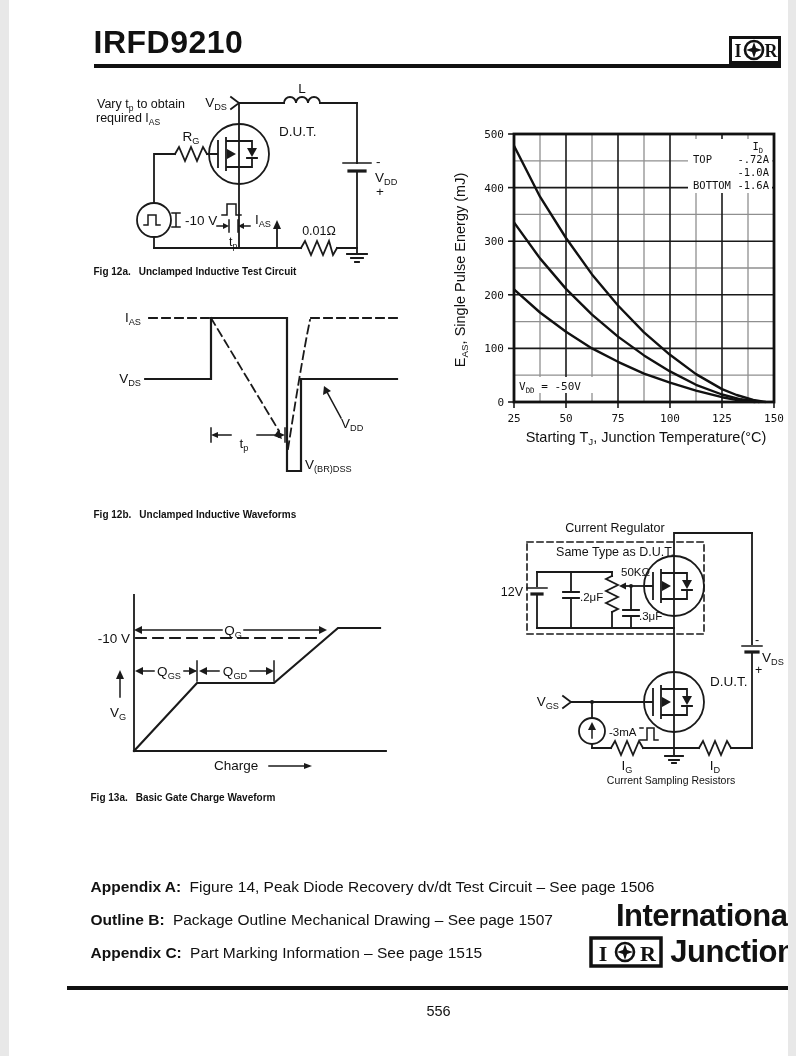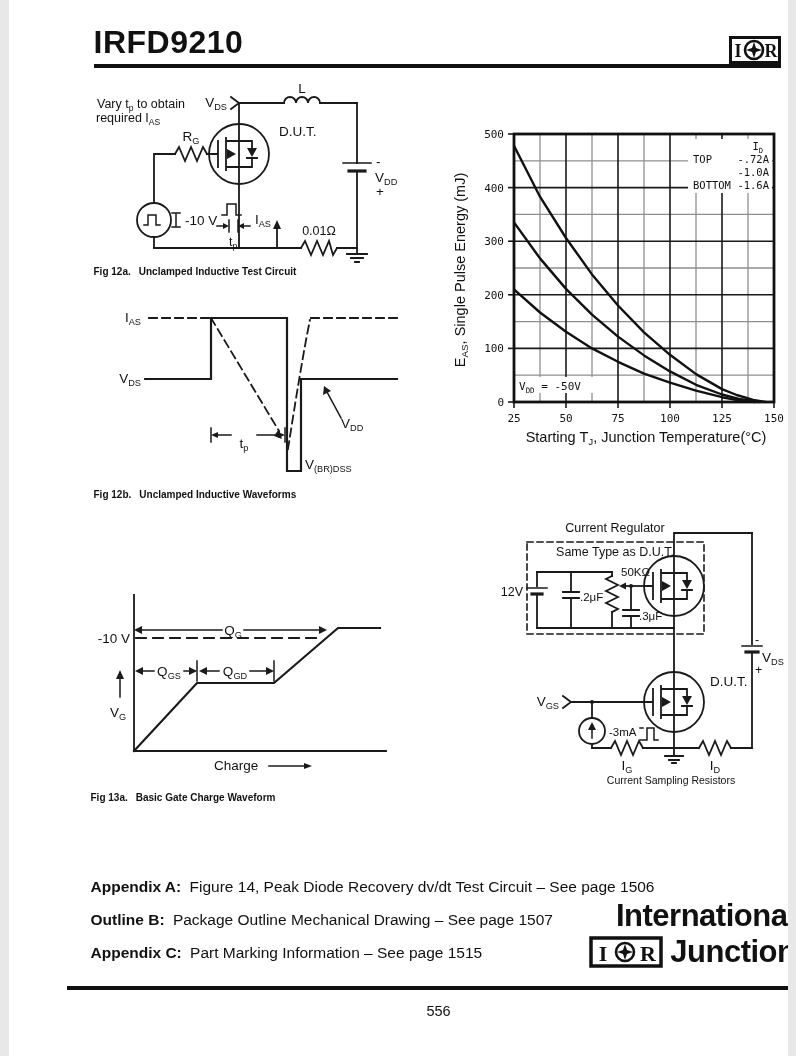--- a/index.html
+++ b/index.html
@@ -134,21 +134,21 @@
       <polygon class="blk" points="206,139 199,136 199,142"></polygon>
       <line class="w thin" x1="262" y1="122" x2="248" y2="96"></line>
       <polygon class="blk" points="245,90 244,99 252,95"></polygon>
     </g>
     <text x="62" y="26" text-anchor="end" class="lbl13"><tspan>I</tspan><tspan class="ss" dy="3">AS</tspan></text>
     <text x="62" y="87" text-anchor="end" class="lbl13"><tspan>V</tspan><tspan class="ss" dy="3">DS</tspan></text>
     <text x="165" y="152" text-anchor="middle" class="lbl13"><tspan>t</tspan><tspan class="ss" dy="3">p</tspan></text>
     <text x="262" y="132" class="lbl13"><tspan>V</tspan><tspan class="ss" dy="3">DD</tspan></text>
     <text x="226" y="173" class="lbl13"><tspan>V</tspan><tspan class="ss" dy="3">(BR)DSS</tspan></text>
   </svg>
-  <div class="abs cap" style="left:85px;top:489px;"><b>Fig 12b.</b><span>Unclamped Inductive Waveforms</span></div>
+  <div class="abs cap" style="left:85px;top:509px;"><b>Fig 12b.</b><span>Unclamped Inductive Waveforms</span></div>
 
   <svg class="abs" style="left:440px;top:112px;" width="356" height="340" viewBox="0 0 356 340">
     <g id="chart-gen">
         <line x1="91" y1="22" x2="91" y2="290" class="gmin"></line>
         <line x1="143" y1="22" x2="143" y2="290" class="gmin"></line>
         <line x1="195" y1="22" x2="195" y2="290" class="gmin"></line>
         <line x1="247" y1="22" x2="247" y2="290" class="gmin"></line>
         <line x1="299" y1="22" x2="299" y2="290" class="gmin"></line>
         <line x1="65" y1="263.2" x2="325" y2="263.2" class="gmin"></line>
         <line x1="65" y1="209.60000000000002" x2="325" y2="209.60000000000002" class="gmin"></line>

